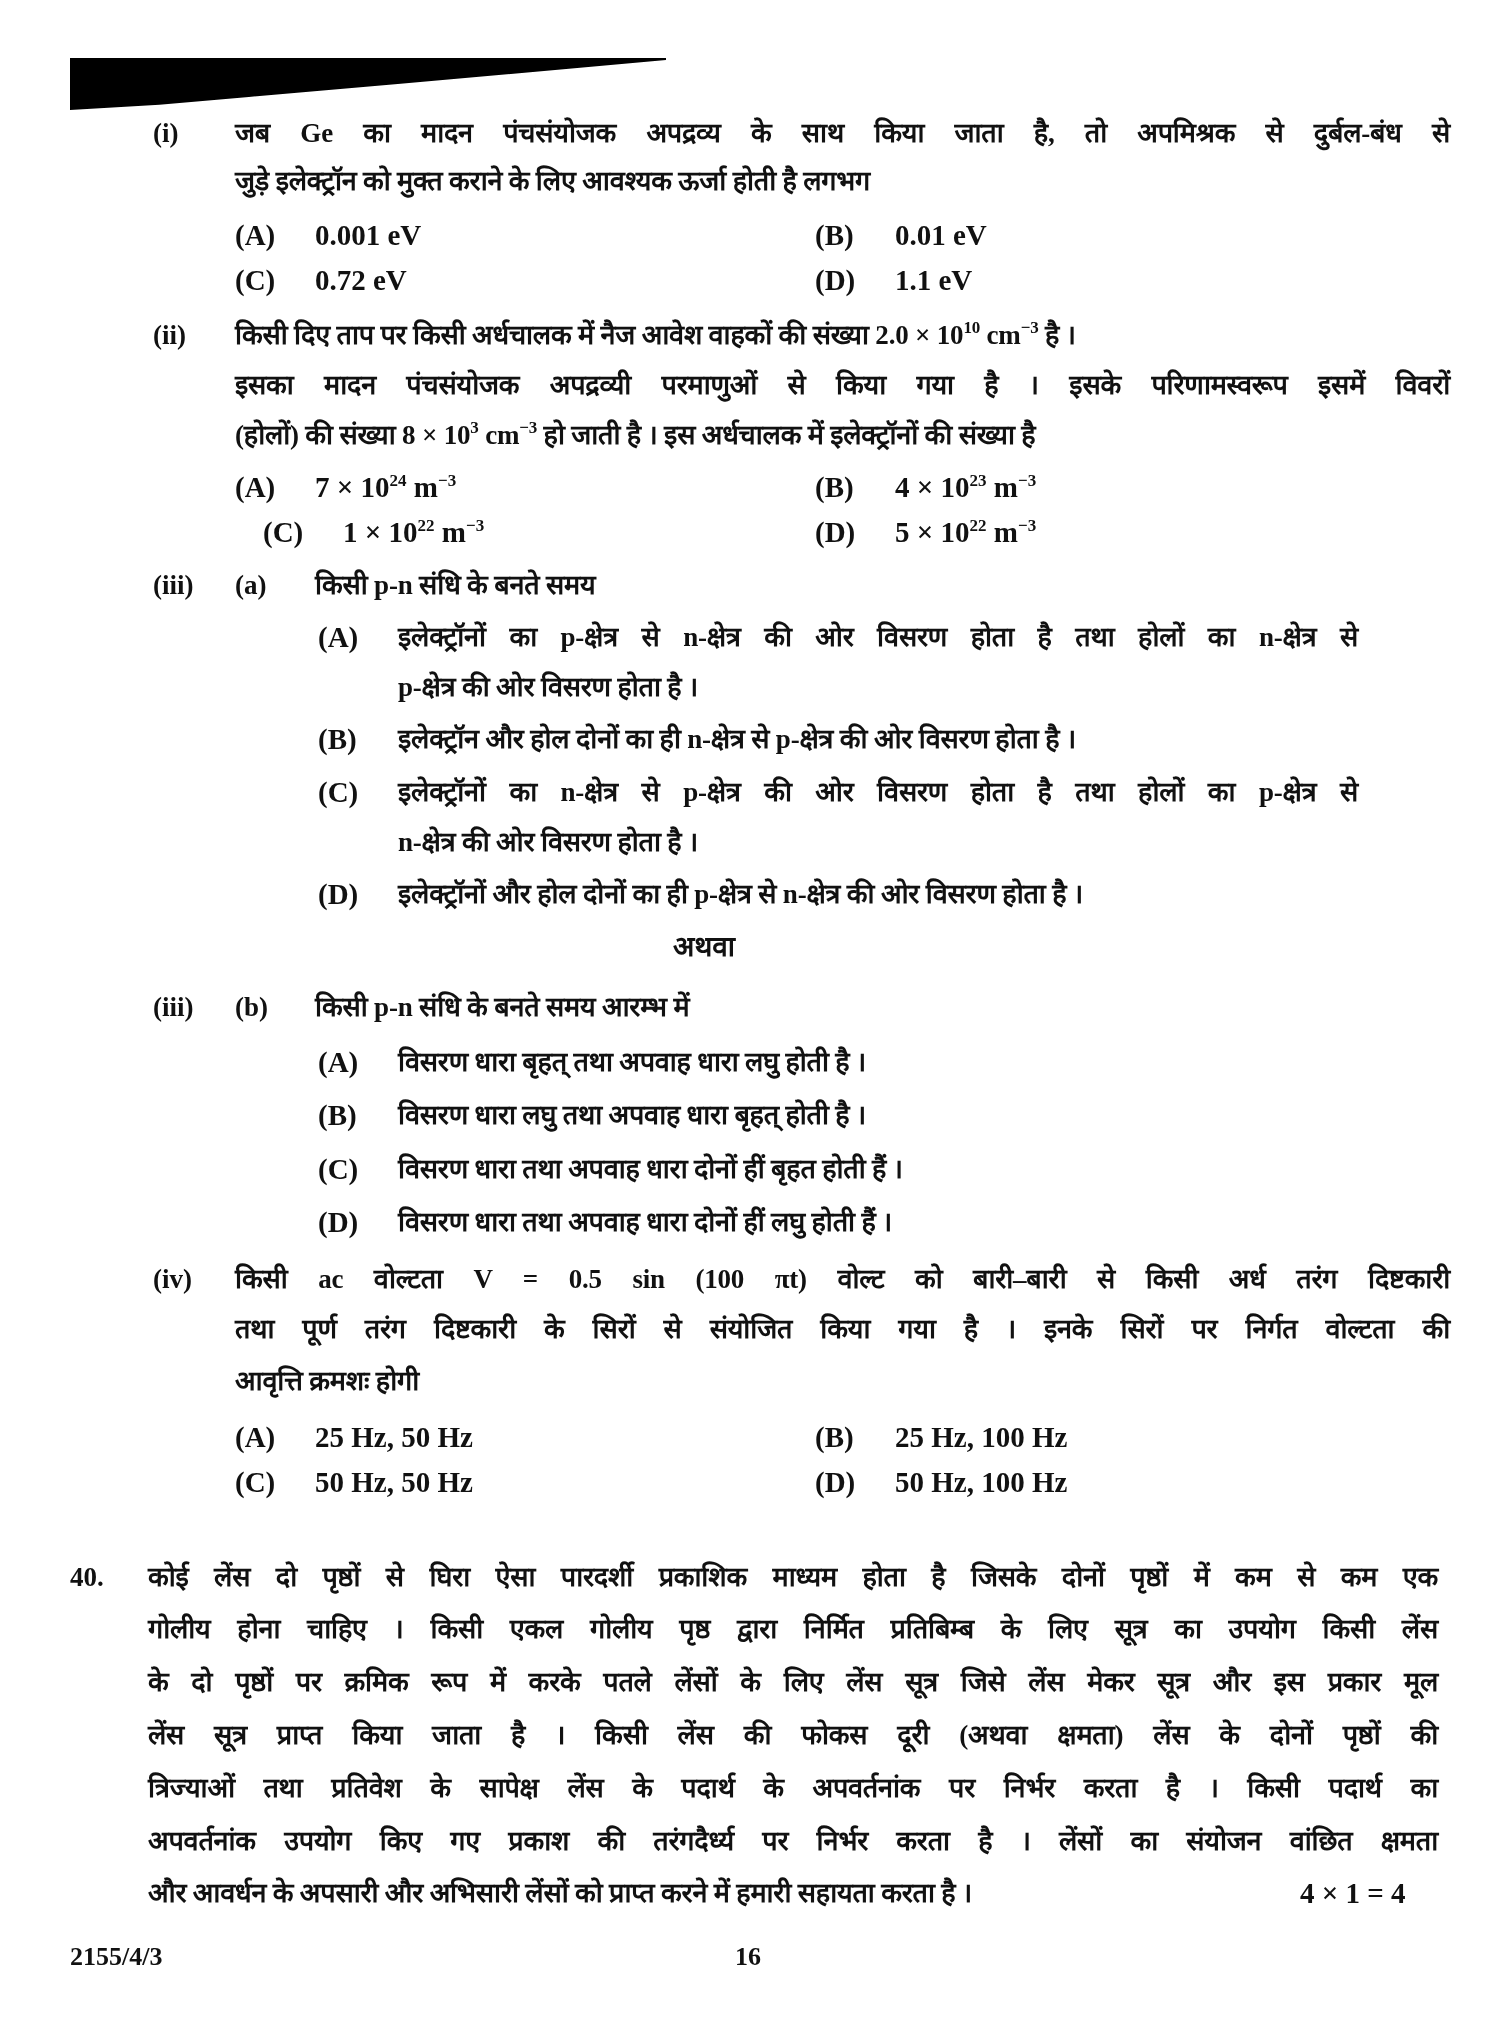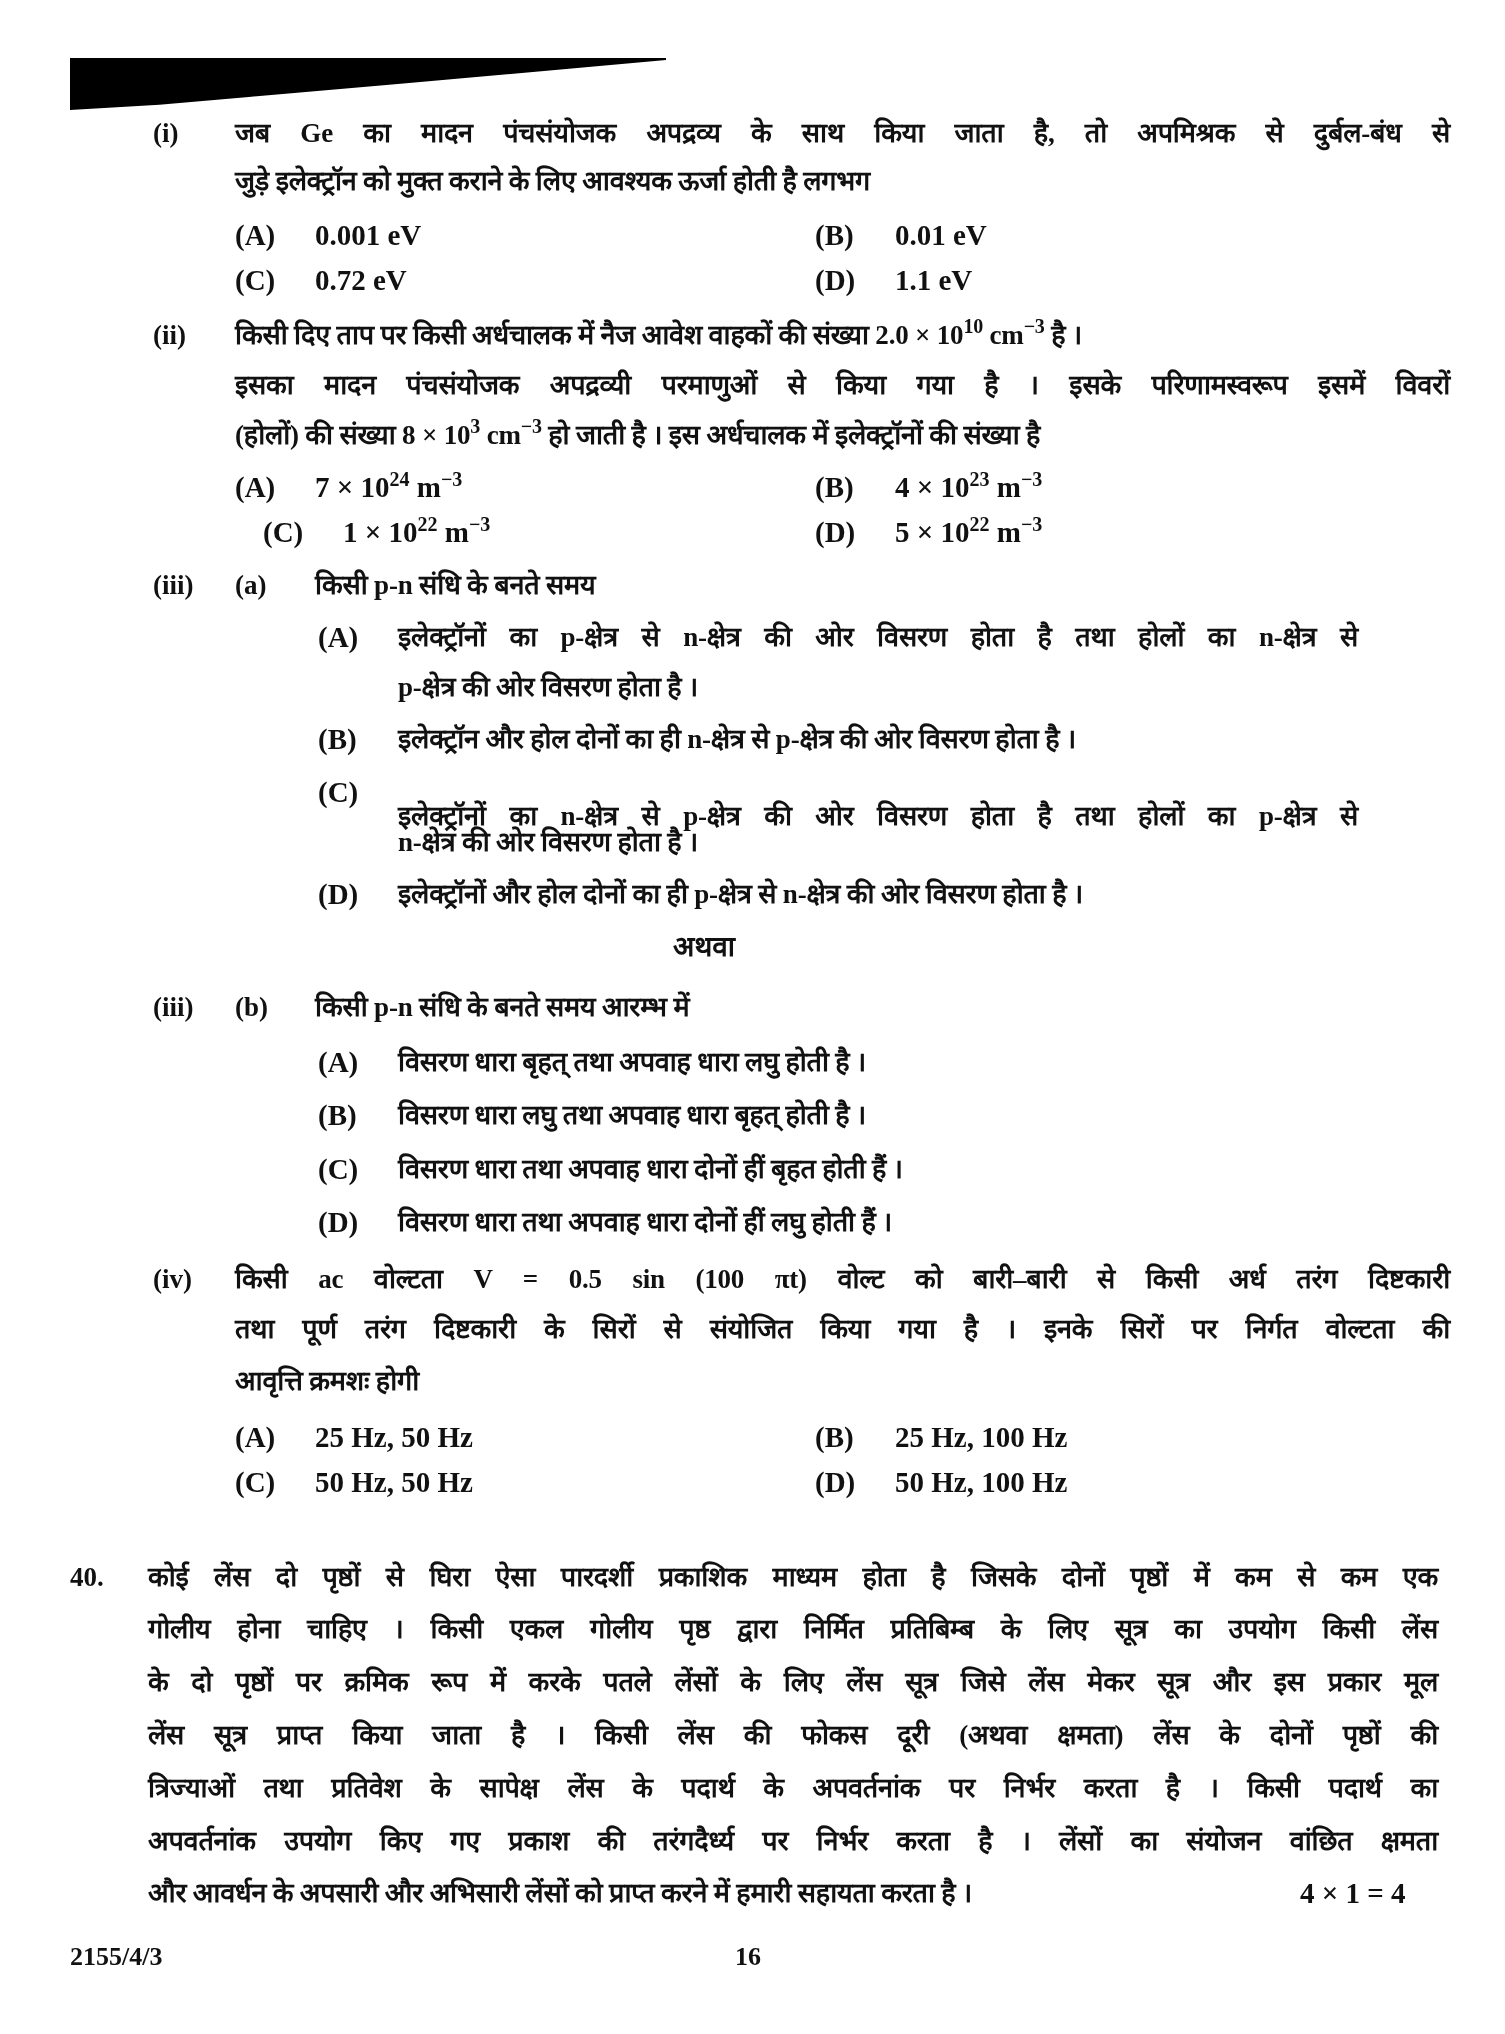--- a/index.html
+++ b/index.html
@@ -15,21 +15,21 @@
     }
     .ln {
       position: absolute; white-space: nowrap;
       font-size: 27px; line-height: 34px; font-weight: bold;
       letter-spacing: -0.2px;
     }
     .num { position: absolute; font-size: 27px; line-height: 34px; font-weight: bold; }
     .opt { position: absolute; font-size: 29px; line-height: 34px; font-weight: bold; white-space: nowrap; }
     .opt .lbl { display: inline-block; width: 80px; }
     .hdr { position: absolute; font-size: 28px; line-height: 34px; font-weight: bold; text-align: center; }
-    sup { font-size: 20px; line-height: 0; vertical-align: 11px; }
+    sup { font-size: 17px; line-height: 0; vertical-align: 11px; }
     .footer { position: absolute; font-size: 26px; font-weight: bold; }
     .justify { display: block; width: 1215px; text-align: justify; text-align-last: justify; }
   </style>
 </head>
 <body>
 
 <div class="redact"></div>
 
 <div>
   <span class="num" style="left:153px; top:116px;">(i)</span>
@@ -58,21 +58,21 @@
   <span class="ln" style="left:315px; top:568px;">किसी p-n संधि के बनते समय</span>
 
   <span class="opt" style="left:318px; top:620px;">(A)</span>
   <span class="ln" style="left:398px; top:620px; width:1135px; display:block; text-align:justify; text-align-last:justify; width:960px;">इलेक्ट्रॉनों का p-क्षेत्र से n-क्षेत्र की ओर विसरण होता है तथा होलों का n-क्षेत्र से</span>
   <span class="ln" style="left:398px; top:670px;">p-क्षेत्र की ओर विसरण होता है ।</span>
 
   <span class="opt" style="left:318px; top:722px;">(B)</span>
   <span class="ln" style="left:398px; top:722px;">इलेक्ट्रॉन और होल दोनों का ही n-क्षेत्र से p-क्षेत्र की ओर विसरण होता है ।</span>
 
   <span class="opt" style="left:318px; top:775px;">(C)</span>
-  <span class="ln" style="left:398px; top:775px; display:block; text-align:justify; text-align-last:justify; width:960px;margin-top:24px;">इलेक्ट्रॉनों का n-क्षेत्र से p-क्षेत्र की ओर विसरण होता है तथा होलों का p-क्षेत्र से</span>
+  <span class="ln" style="left:398px; top:775px; display:block; text-align:justify; text-align-last:justify; width:960px;">इलेक्ट्रॉनों का n-क्षेत्र से p-क्षेत्र की ओर विसरण होता है तथा होलों का p-क्षेत्र से</span>
   <span class="ln" style="left:398px; top:825px;">n-क्षेत्र की ओर विसरण होता है ।</span>
 
   <span class="opt" style="left:318px; top:877px;">(D)</span>
   <span class="ln" style="left:398px; top:877px;">इलेक्ट्रॉनों और होल दोनों का ही p-क्षेत्र से n-क्षेत्र की ओर विसरण होता है ।</span>
 </div>
 
 <span class="hdr" style="left:673px; top:930px;">अथवा</span>
 
 <div>
   <span class="num" style="left:153px; top:990px;">(iii)</span>

